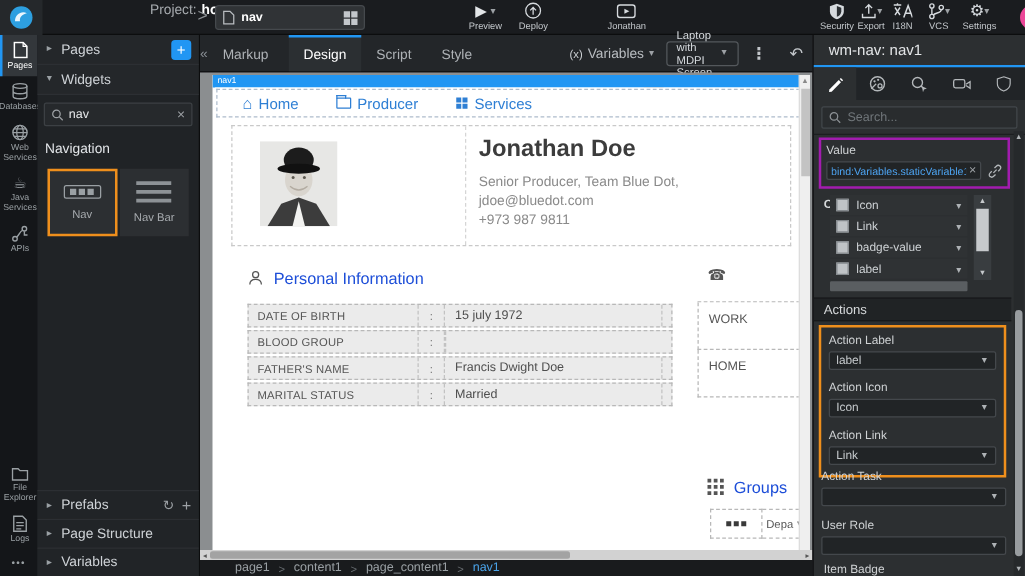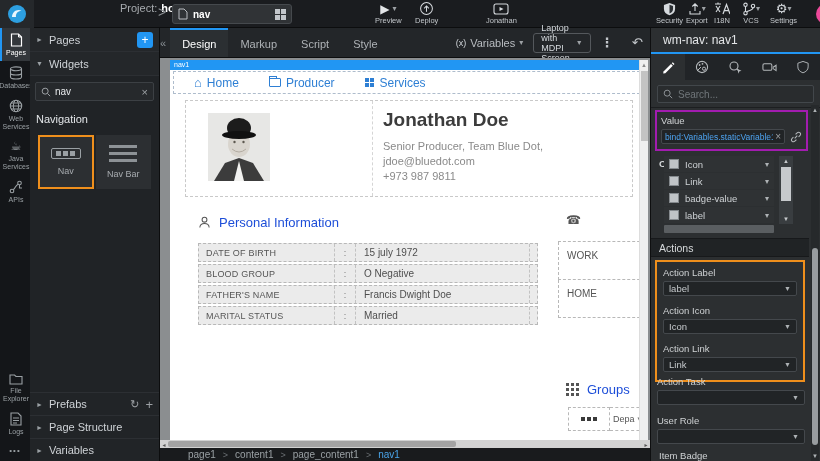--- a/index.html
+++ b/index.html
@@ -255,22 +255,22 @@
         <span style="font-size:13px;color:#d6dade;">⚙</span>
     <span class="caret">▾</span>
       </div>
     <span class="lbl">Settings</span>
   </div>
   <div class="avatar">JS</div>
 </div>
 
 <div class="toolbar">
   <div class="collapse-btn">«</div>
+  <div class="dtab">Markup</div>
   <div class="dtab active" style="margin-left:4px;">Design</div>
-  <div class="dtab">Markup</div>
   <div class="dtab">Script</div>
   <div class="dtab">Style</div>
   <div class="vars">
     <span class="vx">(x)</span>
     <span>Variables</span>
     <span class="caret">▾</span>
   </div>
   <div class="devsel">
     <span>Laptop with MDPI Screen</span>
     <span class="caret" style="font-size:7px;">▼</span>
@@ -457,21 +457,20 @@
       <div class="ptable">
         <div class="prow">
           <span class="c1">DATE OF BIRTH</span>
           <span class="c2">:</span>
           <span class="c3">15 july 1972</span>
           <span class="c4"></span>
         </div>
         <div class="prow">
           <span class="c1">BLOOD GROUP</span>
           <span class="c2">:</span>
-          <span class="c3">O Negative</span>
           <span class="c4"></span>
         </div>
         <div class="prow">
           <span class="c1">FATHER'S NAME</span>
           <span class="c2">:</span>
           <span class="c3">Francis Dwight Doe</span>
           <span class="c4"></span>
         </div>
         <div class="prow">
           <span class="c1">MARITAL STATUS</span>

